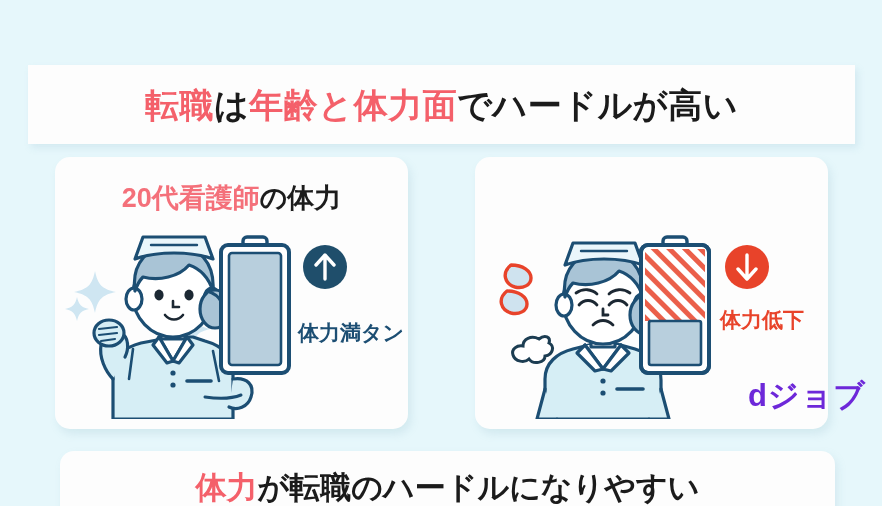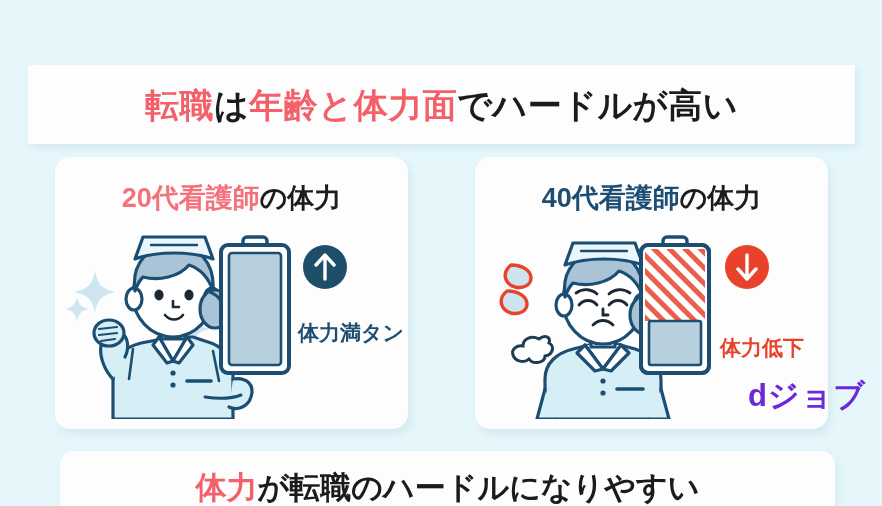--- a/index.html
+++ b/index.html
@@ -92,21 +92,21 @@
     white-space: nowrap;
     line-height: 1;
   }
   .status-left {
     left: 243px;
     top: 165px;
     color: #1c4e73;
   }
   .status-right {
     left: 245px;
-    top: 180px;
+    top: 152px;
     color: #e8432a;
   }
 
   
   .conclusion-banner {
     position: absolute;
     left: 60px;
     top: 412px;
     width: 775px;
     height: 72px;
@@ -217,21 +217,20 @@
           <path d="M270 50 L270 27 M261 36 L270 26 L279 36" stroke="#ffffff" stroke-width="3.4" fill="none" stroke-linecap="round" stroke-linejoin="round"></path>
         </g>
       </svg>
     </div>
 
     <div class="status-label status-left">体力満タン</div>
   </div>
 
   <div class="card card-right">
 
-    <div class="card-title"><span class="t-navy">40代看護師</span><span class="t-black">の体力</span></div>
 
     <div class="card-figure">
       <svg width="353" height="190" viewBox="0 0 353 190">
 
         <defs>
           <pattern id="hatch" width="11" height="11" patternUnits="userSpaceOnUse" patternTransform="rotate(-45)">
             <rect width="11" height="11" fill="#ffffff"></rect>
             <rect width="5" height="11" fill="#e8432a" opacity="0.85"></rect>
           </pattern>
         </defs>

